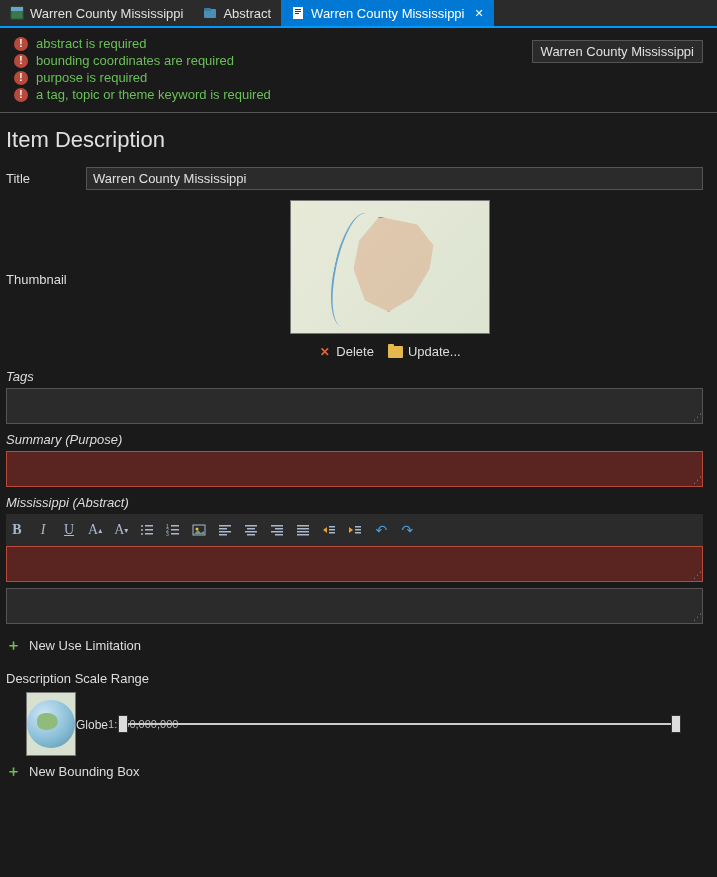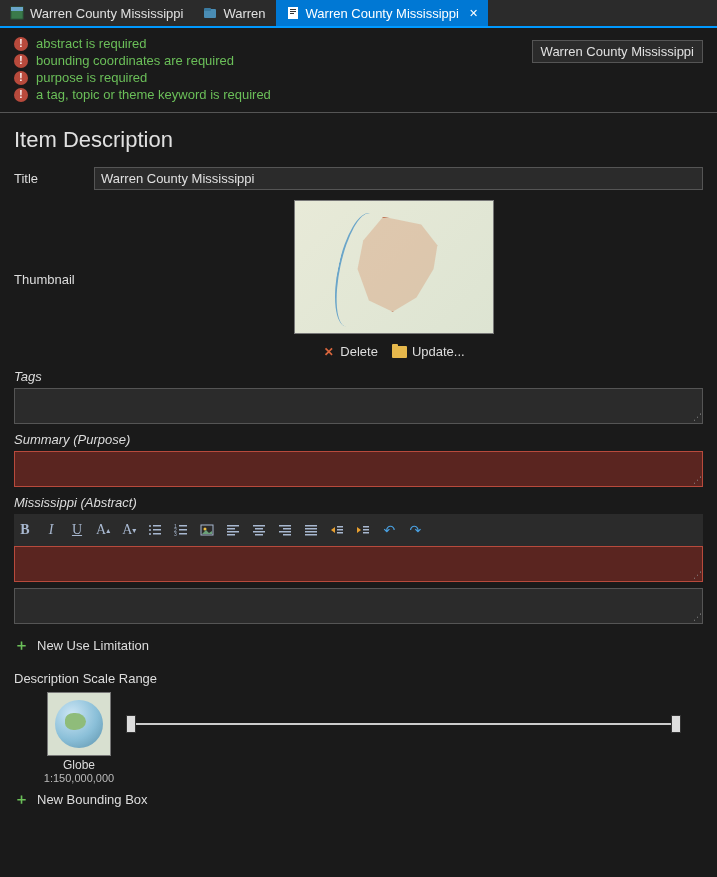--- a/index.html
+++ b/index.html
@@ -14,21 +14,21 @@
 
 
 .validation-area { display: flex; padding: 8px 14px 4px 14px; align-items: flex-start; justify-content: space-between; }
 .validation-list { display: flex; flex-direction: column; gap: 2px; }
 .validation-item { display: flex; align-items: center; gap: 8px; color: #6bbf59; font-size: 13px; }
 .warn-icon { width: 14px; height: 14px; border-radius: 50%; background: #b84a3c; color: #fff; display: inline-flex; align-items: center; justify-content: center; font-size: 10px; font-weight: bold; }
 .tooltip-box { border: 1px solid #555; background: #2b2b2b; padding: 3px 8px; color: #e0e0e0; font-size: 13px; margin-top: 4px; }
 
 
 .divider { border: none; border-top: 1px solid #555; margin: 6px 0 0 0; }
-.content { padding: 14px 14px 8px 14px; overflow-y: auto; height: calc(100% - 28px - 96px); }
+.content { padding: 14px 14px 8px 6px; overflow-y: auto; height: calc(100% - 28px - 96px); }
 .section-title { font-size: 22px; font-weight: 400; color: #e0e0e0; margin-bottom: 14px; }
 
 .form-row { display: flex; align-items: center; gap: 10px; }
 .form-row label { width: 70px; color: #ddd; font-size: 13px; }
 .text-input { flex: 1; background: #2b2b2b; border: 1px solid #555; color: #e0e0e0; padding: 3px 6px; font-size: 13px; }
 
 .thumb-row { display: flex; align-items: center; margin: 10px 0; }
 .thumb-label { width: 70px; color: #ddd; font-size: 13px; }
 .thumb-container { flex: 1; display: flex; flex-direction: column; align-items: center; }
 .thumb-img { width: 200px; height: 134px; background: #e8e8d8; border: 1px solid #777; position: relative; overflow: hidden; }
@@ -51,21 +51,21 @@
 .rte-btn.serif { font-family: Georgia, serif; }
 .rte-btn sup { font-size: 8px; }
 
 
 .add-btn { display: flex; align-items: center; gap: 8px; color: #ddd; cursor: pointer; padding: 6px 0; font-size: 13px; }
 .plus-icon { color: #6bbf59; font-size: 15px; font-weight: bold; }
 
 
 .scale-label { color: #ddd; font-size: 13px; margin: 10px 0 6px 0; }
 .scale-area { display: flex; align-items: flex-start; justify-content: space-between; padding: 0 20px; }
-.scale-end { display: flex; flex-direction: column; align-items: center; width: 90px; }
+.scale-end { display: flex; flex-direction: row; align-items: center; width: 90px; }
 .scale-icon-box { width: 64px; height: 64px; background: #d8e0d0; border: 1px solid #777; display: flex; align-items: center; justify-content: center; }
 .scale-caption { color: #ddd; font-size: 12px; margin-top: 2px; text-align: center; }
 .scale-value { color: #bbb; font-size: 11px; text-align: center; }
 .slider-track { flex: 1; display: flex; align-items: center; height: 64px; margin: 0 4px; position: relative; }
 .slider-line { flex: 1; height: 2px; background: #ccc; position: relative; }
 .slider-handle { position: absolute; top: -8px; width: 10px; height: 18px; background: #ddd; border: 1px solid #333; }
 .slider-handle.left { left: -2px; }
 .slider-handle.right { right: -2px; }
 
 
@@ -97,21 +97,21 @@
     </span>
     <span>Warren County Mississippi</span>
   </div>
   <div class="tab">
     <span class="tab-icon">
       <svg width="14" height="14" viewBox="0 0 14 14">
           <rect x="1" y="3" width="12" height="9" rx="1" fill="#4a8db5"></rect>
           <rect x="1" y="2" width="7" height="3" rx="1" fill="#3a7aa0"></rect>
         </svg>
     </span>
-    <span>Warren</span>
+    <span>Abstract</span>
   </div>
   <div class="tab active">
     <span class="tab-icon">
       <svg width="14" height="14" viewBox="0 0 14 14">
           <rect x="2" y="1" width="10" height="12" fill="#fff"></rect>
           <rect x="4" y="3" width="6" height="1" fill="#333"></rect>
           <rect x="4" y="5" width="6" height="1" fill="#333"></rect>
           <rect x="4" y="7" width="4" height="1" fill="#333"></rect>
         </svg>
     </span>

